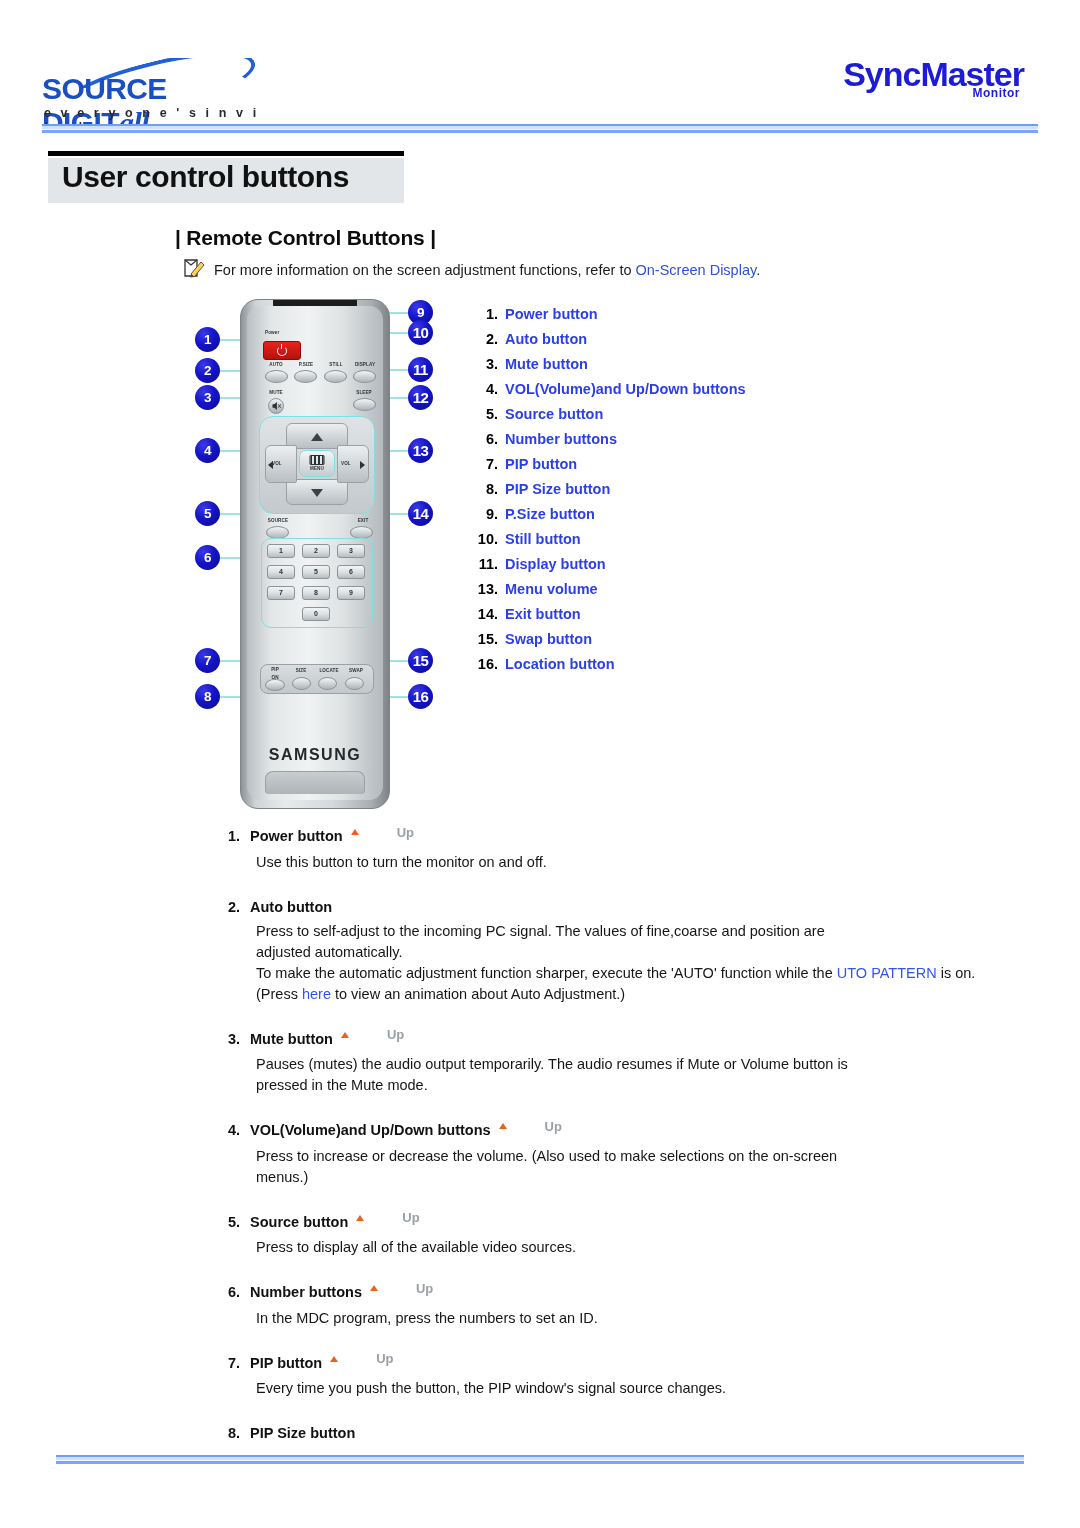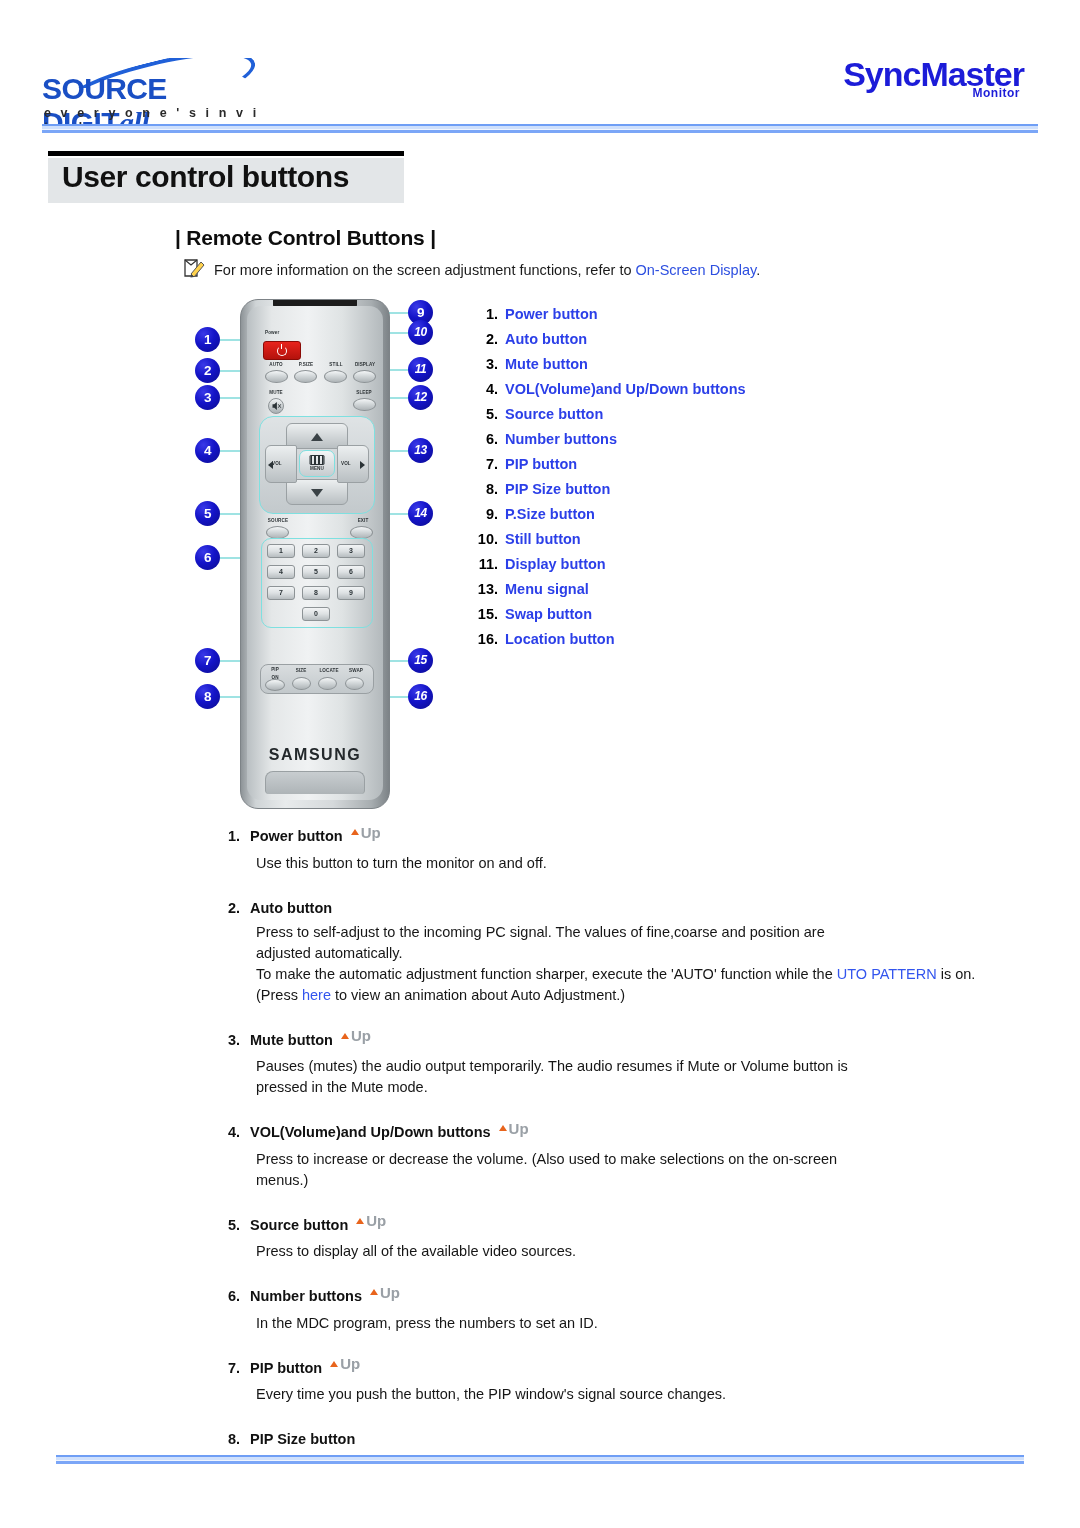--- a/index.html
+++ b/index.html
@@ -375,21 +375,21 @@
     border-radius: 50%;
     background: radial-gradient(circle at 34% 28%, #3a3ae8 0%, #1414c8 45%, #0b0b8e 100%);
     color: #fff;
     font-size: 13.5px;
     font-weight: bold;
     text-align: center;
     line-height: 25px;
     letter-spacing: -0.5px;
     box-sizing: border-box;
   }
-  .callout.wide { font-size: 12px; font-style: italic; }
+  .callout.wide { font-size: 15px; }
   .leader {
     position: absolute;
     background: #9fe3e3;
     height: 2px;
   }
   .leader.v { width: 2px; height: auto; }
 
   
   .btn-list {
     position: absolute;
@@ -441,23 +441,24 @@
     top: -6px;
   }
   .up-mark .tri-o {
     width: 0; height: 0;
     border-left: 4px solid transparent;
     border-right: 4px solid transparent;
     border-bottom: 6px solid #e8641c;
     margin-right: 2px;
   }
   .up-mark .up-t {
-    font-size: 15px;
+    font-size: 13px;
     font-weight: bold;
     color: #9aa0a6;
+    margin-left: 36px;
   }
   .desc-body {
     font-size: 14.5px;
     color: #161616;
     line-height: 21px;
     margin-left: 28px;
     margin-bottom: 26px;
   }
   .desc-body .lnk { color: #3355ee; }
   .gap-sm { }
@@ -674,21 +675,25 @@
   <div class="row">
       <span class="idx">10.</span>
       <span class="nm">Still button</span>
     </div>
   <div class="row">
       <span class="idx">11.</span>
       <span class="nm">Display button</span>
     </div>
   <div class="row">
       <span class="idx">13.</span>
-      <span class="nm">Menu signal</span>
+      <span class="nm">Menu volume</span>
+    </div>
+  <div class="row">
+      <span class="idx">14.</span>
+      <span class="nm">Exit button</span>
     </div>
   <div class="row">
       <span class="idx">15.</span>
       <span class="nm">Swap button</span>
     </div>
   <div class="row">
       <span class="idx">16.</span>
       <span class="nm">Location button</span>
     </div>
 </div>

